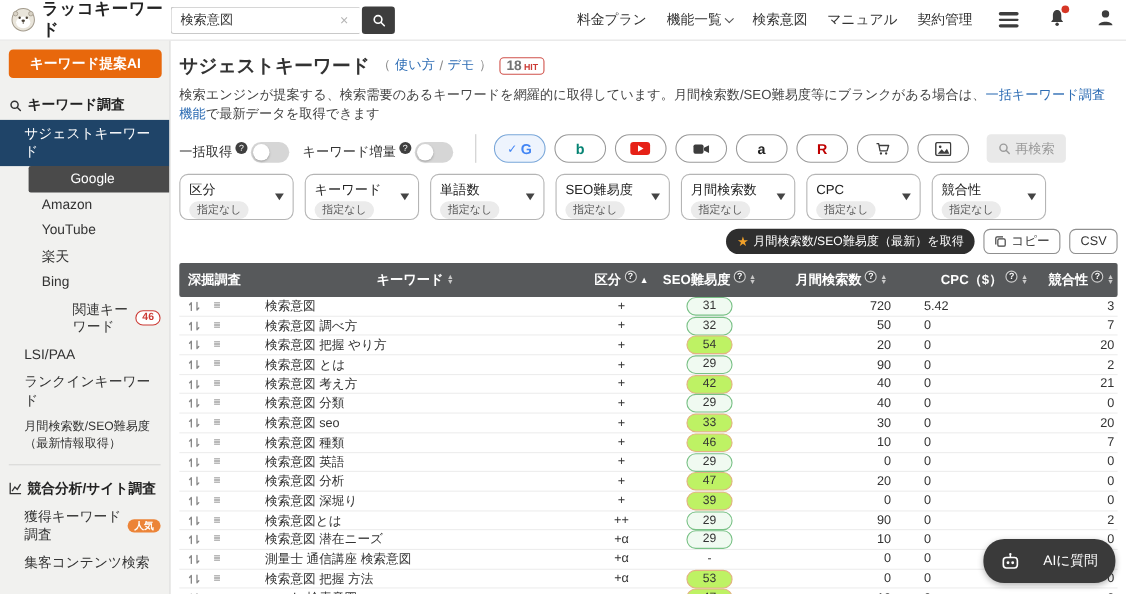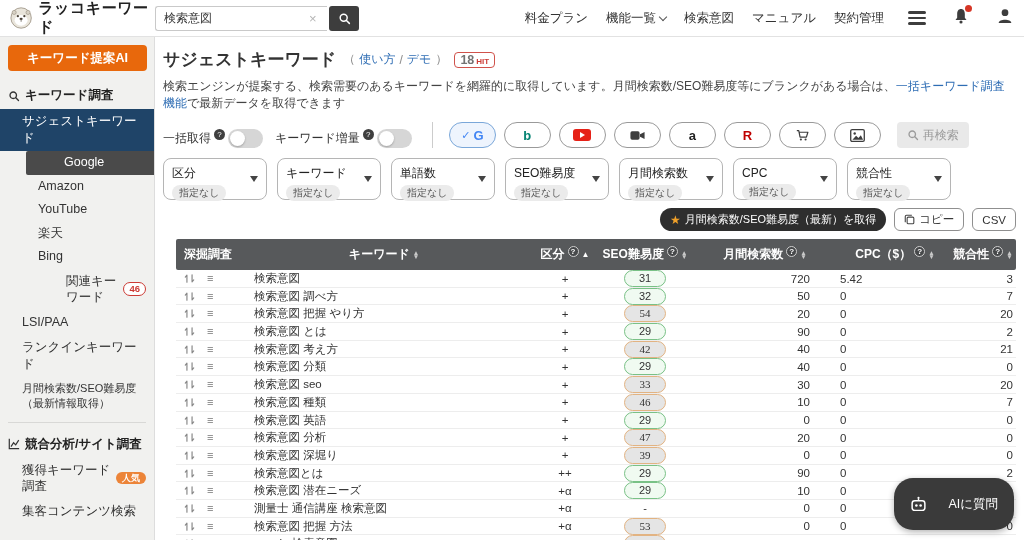--- a/index.html
+++ b/index.html
@@ -80,42 +80,42 @@
   .filter .fvalue{display:inline-block;background:#ebebeb;border-radius:8px;font-size:10px;color:#555;padding:1px 7px;margin-top:1px;}
   .filter .caret{position:absolute;right:8px;top:17px;width:0;height:0;border-left:4.5px solid transparent;border-right:4.5px solid transparent;border-top:6px solid #444;}
   
   .actions{display:flex;justify-content:flex-end;align-items:center;gap:8px;margin-top:8px;}
   .fetch-btn{background:#2e2e2e;color:#fff;border:none;border-radius:12px;height:23px;font-size:11px;padding:0 10px;display:flex;align-items:center;gap:4px;cursor:pointer;}
   .fetch-btn .star{color:#f0a029;font-size:12px;}
   .wbtn{background:#fff;border:1px solid #8f8f8f;border-radius:6px;height:23px;font-size:11.5px;color:#333;padding:0 9px;display:flex;align-items:center;gap:4px;cursor:pointer;}
   .wbtn svg{width:11px;height:11px;}
   
   .table{margin-top:8px;}
-  .thead,.tr{display:grid;grid-template-columns:62px 1fr 70px 90px 150px 110px 66px;align-items:center;margin-left:13px;}
+  .thead,.tr{display:grid;grid-template-columns:62px 1fr 70px 90px 150px 110px 66px;align-items:center;}
   .thead{background:#57595b;color:#fff;height:31px;border-radius:2px;font-size:12px;font-weight:bold;}
   .th{display:flex;align-items:center;justify-content:center;gap:3px;}
   .th.left{justify-content:flex-start;padding-left:8px;}
   .th .qmark{background:#46484a;border:1px solid #cfcfcf;margin-top:-7px;width:11px;height:11px;}
   .sort{display:inline-flex;flex-direction:column;line-height:.6;font-size:6.5px;color:#c9c9c9;}
   .sort-asc{color:#fff;font-size:8px;line-height:1;}
   .tr{height:17.7px;border-bottom:1px solid #ededed;font-size:11.5px;color:#333;}
   .td-icons{display:flex;align-items:center;gap:12px;padding-left:8px;color:#777;}
   .td-icons .ic{cursor:pointer;font-size:11px;line-height:1;}
   .td-icons svg{width:11px;height:11px;display:block;}
   .td-kw{padding-left:16px;white-space:nowrap;overflow:hidden;}
   .td-c{text-align:center;}
   .td-r5{text-align:right;padding-right:30px;}
   .td-r6{padding-right:36px;}
   .td-r7{text-align:right;padding-right:3px;}
   .seo-pill{display:inline-block;min-width:42px;text-align:center;border-radius:9px;font-size:11px;padding:0 4px;line-height:15px;}
   .seo-pill.green{background:#f0faf1;border:1px solid #79c186;}
-  .seo-pill.orange{background:#e5e5e5;border:1px solid #e2b382;font-family:Liberation Serif, serif;}
+  .seo-pill.orange{background:#bef264;border:1px solid #e2b382;}
   .seo-pill.none{background:transparent;border:none;}
   
-  .ai-float{position:absolute;right:10px;bottom:10px;background:#3a3a3a;color:#fff;border:none;border-radius:19px;height:52px;padding:0 16px;font-size:12.5px;display:flex;align-items:center;gap:21px;cursor:pointer;box-shadow:0 2px 6px rgba(0,0,0,.3);}
+  .ai-float{position:absolute;right:10px;bottom:10px;background:#3a3a3a;color:#fff;border:none;border-radius:19px;height:40px;padding:0 16px;font-size:12.5px;display:flex;align-items:center;gap:21px;cursor:pointer;box-shadow:0 2px 6px rgba(0,0,0,.3);}
   .ai-float svg{width:17px;height:16px;}
 </style>
 </head>
 <body>
 
 <div class="app">
 
   <div class="topbar">
     <div class="logo">
       <svg viewBox="0 0 24 24">

